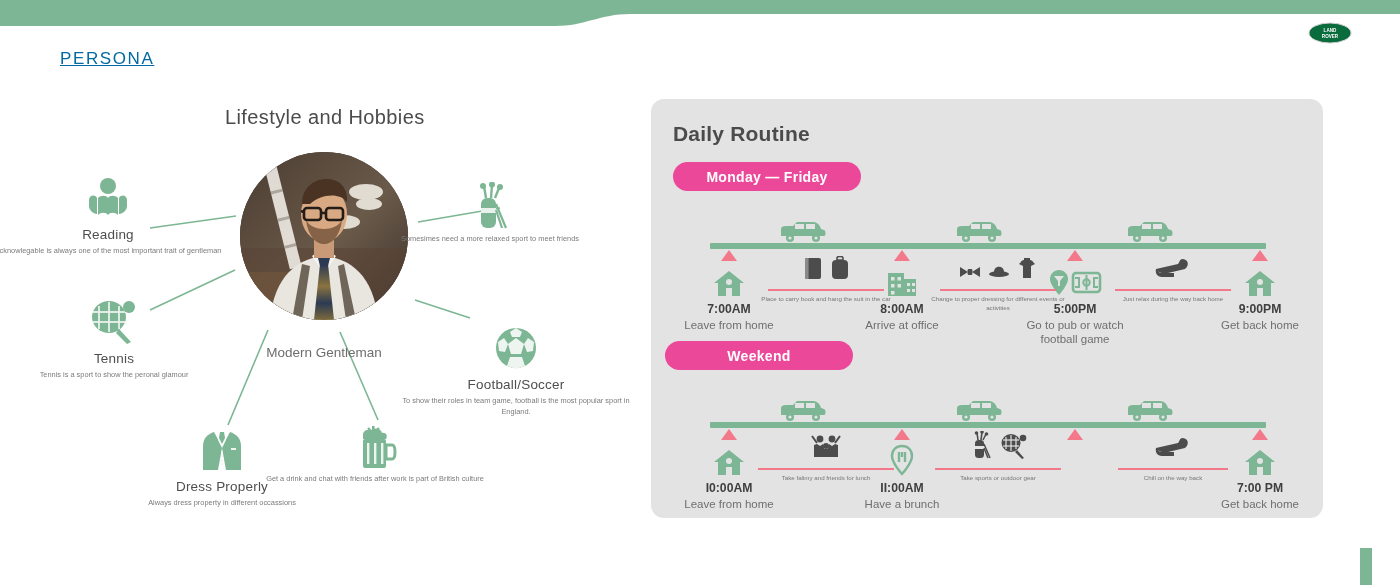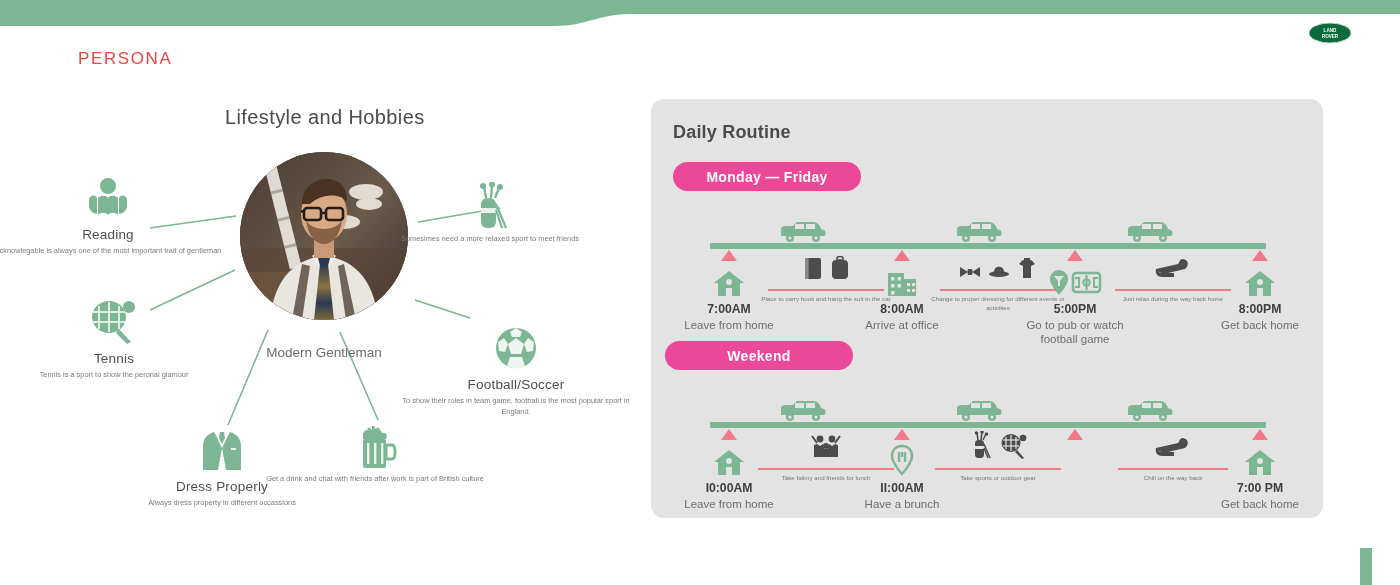--- a/index.html
+++ b/index.html
@@ -13,22 +13,22 @@
 
   
   .topband { position: absolute; top: 0; left: 0; width: 1400px; height: 26px; }
   .topband svg { display: block; }
 
   
   .logo { position: absolute; top: 22px; left: 1308px; width: 44px; height: 22px; }
 
   
   .persona {
-    position: absolute; left: 78px; top: 49px;
-    font-size: 17px; letter-spacing: 1.6px; color: #ef4444; font-weight: 400;
+    position: absolute; left: 60px; top: 49px;
+    font-size: 17px; letter-spacing: 1.6px; color: #0369a1; font-weight: 400; text-decoration: underline;
   }
 
   
   .sec-title {
     position: absolute; left: 225px; top: 106px;
     font-size: 20px; font-weight: normal; color: #4b4b4b; letter-spacing: .4px;
   }
   .hero-photo {
     position: absolute; left: 240px; top: 152px; width: 168px; height: 168px;
     border-radius: 50%; overflow: hidden;
@@ -54,21 +54,21 @@
   .h-dress    { left: 102px;  top: 420px; }
   .h-pub      { left: 255px;  top: 418px; }
 
   
   .panel {
     position: absolute; left: 651px; top: 99px; width: 672px; height: 419px;
     background: #e3e3e3; border-radius: 13px;
   }
   .panel-title {
     position: absolute; left: 22px; top: 23px;
-    font-size: 18px; font-weight: bold; color: #4b4b4b; letter-spacing: .2px;
+    font-size: 21px; font-weight: bold; color: #4b4b4b; letter-spacing: .2px;
   }
   .pill {
     position: absolute; height: 29px; background: #ec4899; border-radius: 15px;
     color: #ffffff; font-size: 14px; font-weight: bold; letter-spacing: .3px;
     display: flex; align-items: center; justify-content: center;
   }
   .pill-weekday { left: 22px; top: 63px; width: 188px; }
   .pill-weekend { left: 14px; top: 242px; width: 188px; }
 
   
@@ -411,21 +411,21 @@
       </div>
 
       <div class="stop" style="left:540px">
         <div class="sico">
           <svg width="32" height="28" viewBox="0 0 32 28" fill="#7db694">
             <path d="M16,2 L31,14 L27,14 L27,27 L5,27 L5,14 L1,14 Z"></path>
             <rect x="13" y="19" width="6" height="8" fill="#e3e3e3"></rect>
             <circle cx="16" cy="13" r="3" fill="#e3e3e3"></circle>
           </svg>
         </div>
-        <div class="stime">8:00PM</div>
+        <div class="stime">9:00PM</div>
         <div class="slabel">Get back home</div>
       </div>
 
       <div class="seg" style="left:96px">
         <div class="segicos">
           <span>
             <svg width="20" height="24" viewBox="0 0 20 24" fill="#4c4c4c">
               <rect x="2" y="2" width="16" height="21" rx="2"></rect>
               <rect x="2" y="2" width="3.6" height="21" fill="#8a8a8a"></rect>
             </svg>

